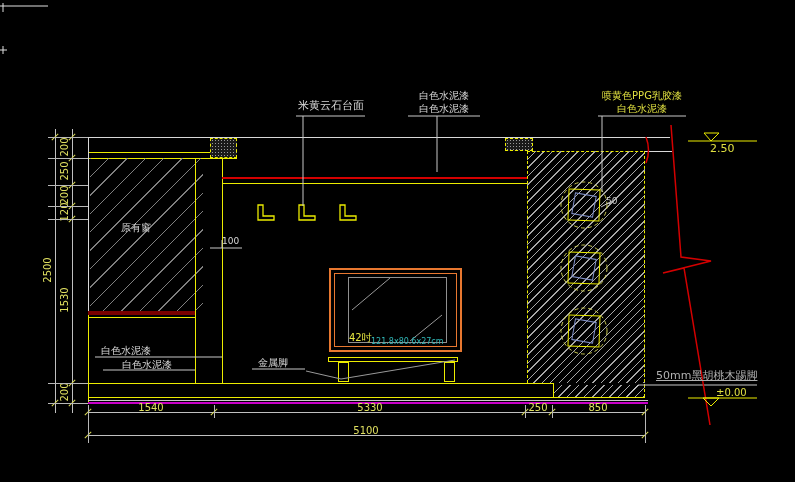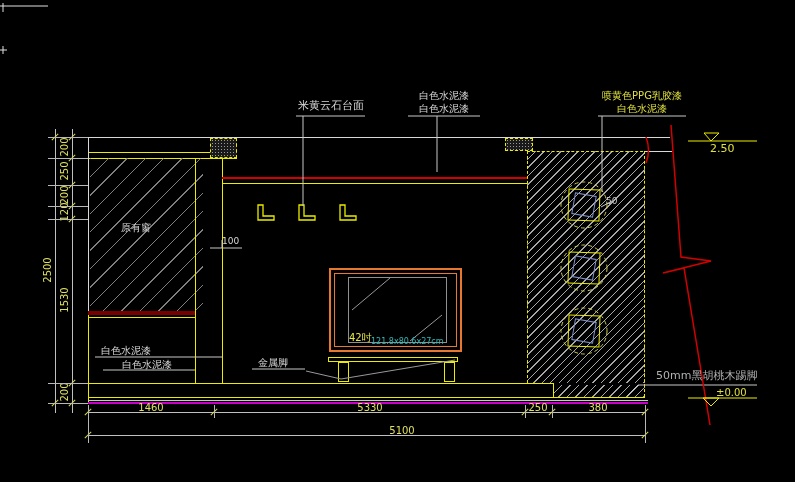--- a/index.html
+++ b/index.html
@@ -145,37 +145,37 @@
   <div class="txt ctr" style="left:594px;top:90px;width:96px;color:#E0E040;">喷黄色PPG乳胶漆</div>
   <div class="txt ctr" style="left:594px;top:103px;width:96px;color:#E0E040;">白色水泥漆</div>
   <div class="txt" style="left:121px;top:222px;">原有窗</div>
   <div class="txt" style="left:222px;top:237px;font-size:9px;">100</div>
   <div class="txt" style="left:606px;top:197px;font-size:9px;color:#C8C8C8;">50</div>
   <div class="txt" style="left:101px;top:345px;">白色水泥漆</div>
   <div class="txt" style="left:122px;top:359px;">白色水泥漆</div>
   <div class="txt" style="left:258px;top:357px;">金属脚</div>
   <div class="txt" style="left:349px;top:332px;font-size:10px;color:#E8E840;">42吋</div>
   <div class="txt" style="left:371px;top:338px;font-size:8px;color:#30B8B8;">121.8x80.6x27cm</div>
-  <div class="txt" style="left:656px;top:370px;font-size:11px;color:#B0B0B0;">50mm黑胡桃木踢脚</div>
+  <div class="txt" style="left:656px;top:370px;font-size:11px;color:#B0B0B0;text-decoration:underline;">50mm黑胡桃木踢脚</div>
   <div class="txt" style="left:710px;top:143px;font-size:11px;color:#E0E040;">2.50</div>
   <div class="txt" style="left:716px;top:387px;color:#E0E040;">±0.00</div>
 
   <div class="dimv" style="left:64px;top:147px;">200</div>
   <div class="dimv" style="left:64px;top:171px;">250</div>
   <div class="dimv" style="left:64px;top:195px;">200</div>
   <div class="dimv" style="left:64px;top:212px;">120</div>
   <div class="dimv" style="left:64px;top:300px;">1530</div>
   <div class="dimv" style="left:64px;top:392px;">200</div>
   <div class="dimv" style="left:47px;top:270px;">2500</div>
 
-  <div class="dimb" style="left:151px;top:402px;">1460</div>
+  <div class="dimb" style="left:151px;top:402px;">1540</div>
   <div class="dimb" style="left:370px;top:402px;">5330</div>
   <div class="dimb" style="left:538px;top:402px;">250</div>
-  <div class="dimb" style="left:598px;top:402px;">380</div>
-  <div class="dimb" style="left:366px;top:425px;margin-left:36px;">5100</div>
+  <div class="dimb" style="left:598px;top:402px;">850</div>
+  <div class="dimb" style="left:366px;top:425px;">5100</div>
 
   <div id="dimdeco">
       <div class="tick" style="left: 72px; top: 137px;"></div>
       <div class="tick" style="left: 72px; top: 158px;"></div>
       <div class="tick" style="left: 72px; top: 185px;"></div>
       <div class="tick" style="left: 72px; top: 206px;"></div>
       <div class="tick" style="left: 72px; top: 219px;"></div>
       <div class="tick" style="left: 72px; top: 383px;"></div>
       <div class="tick" style="left: 72px; top: 403px;"></div>
       <div class="tick" style="left: 55px; top: 137px;"></div>

